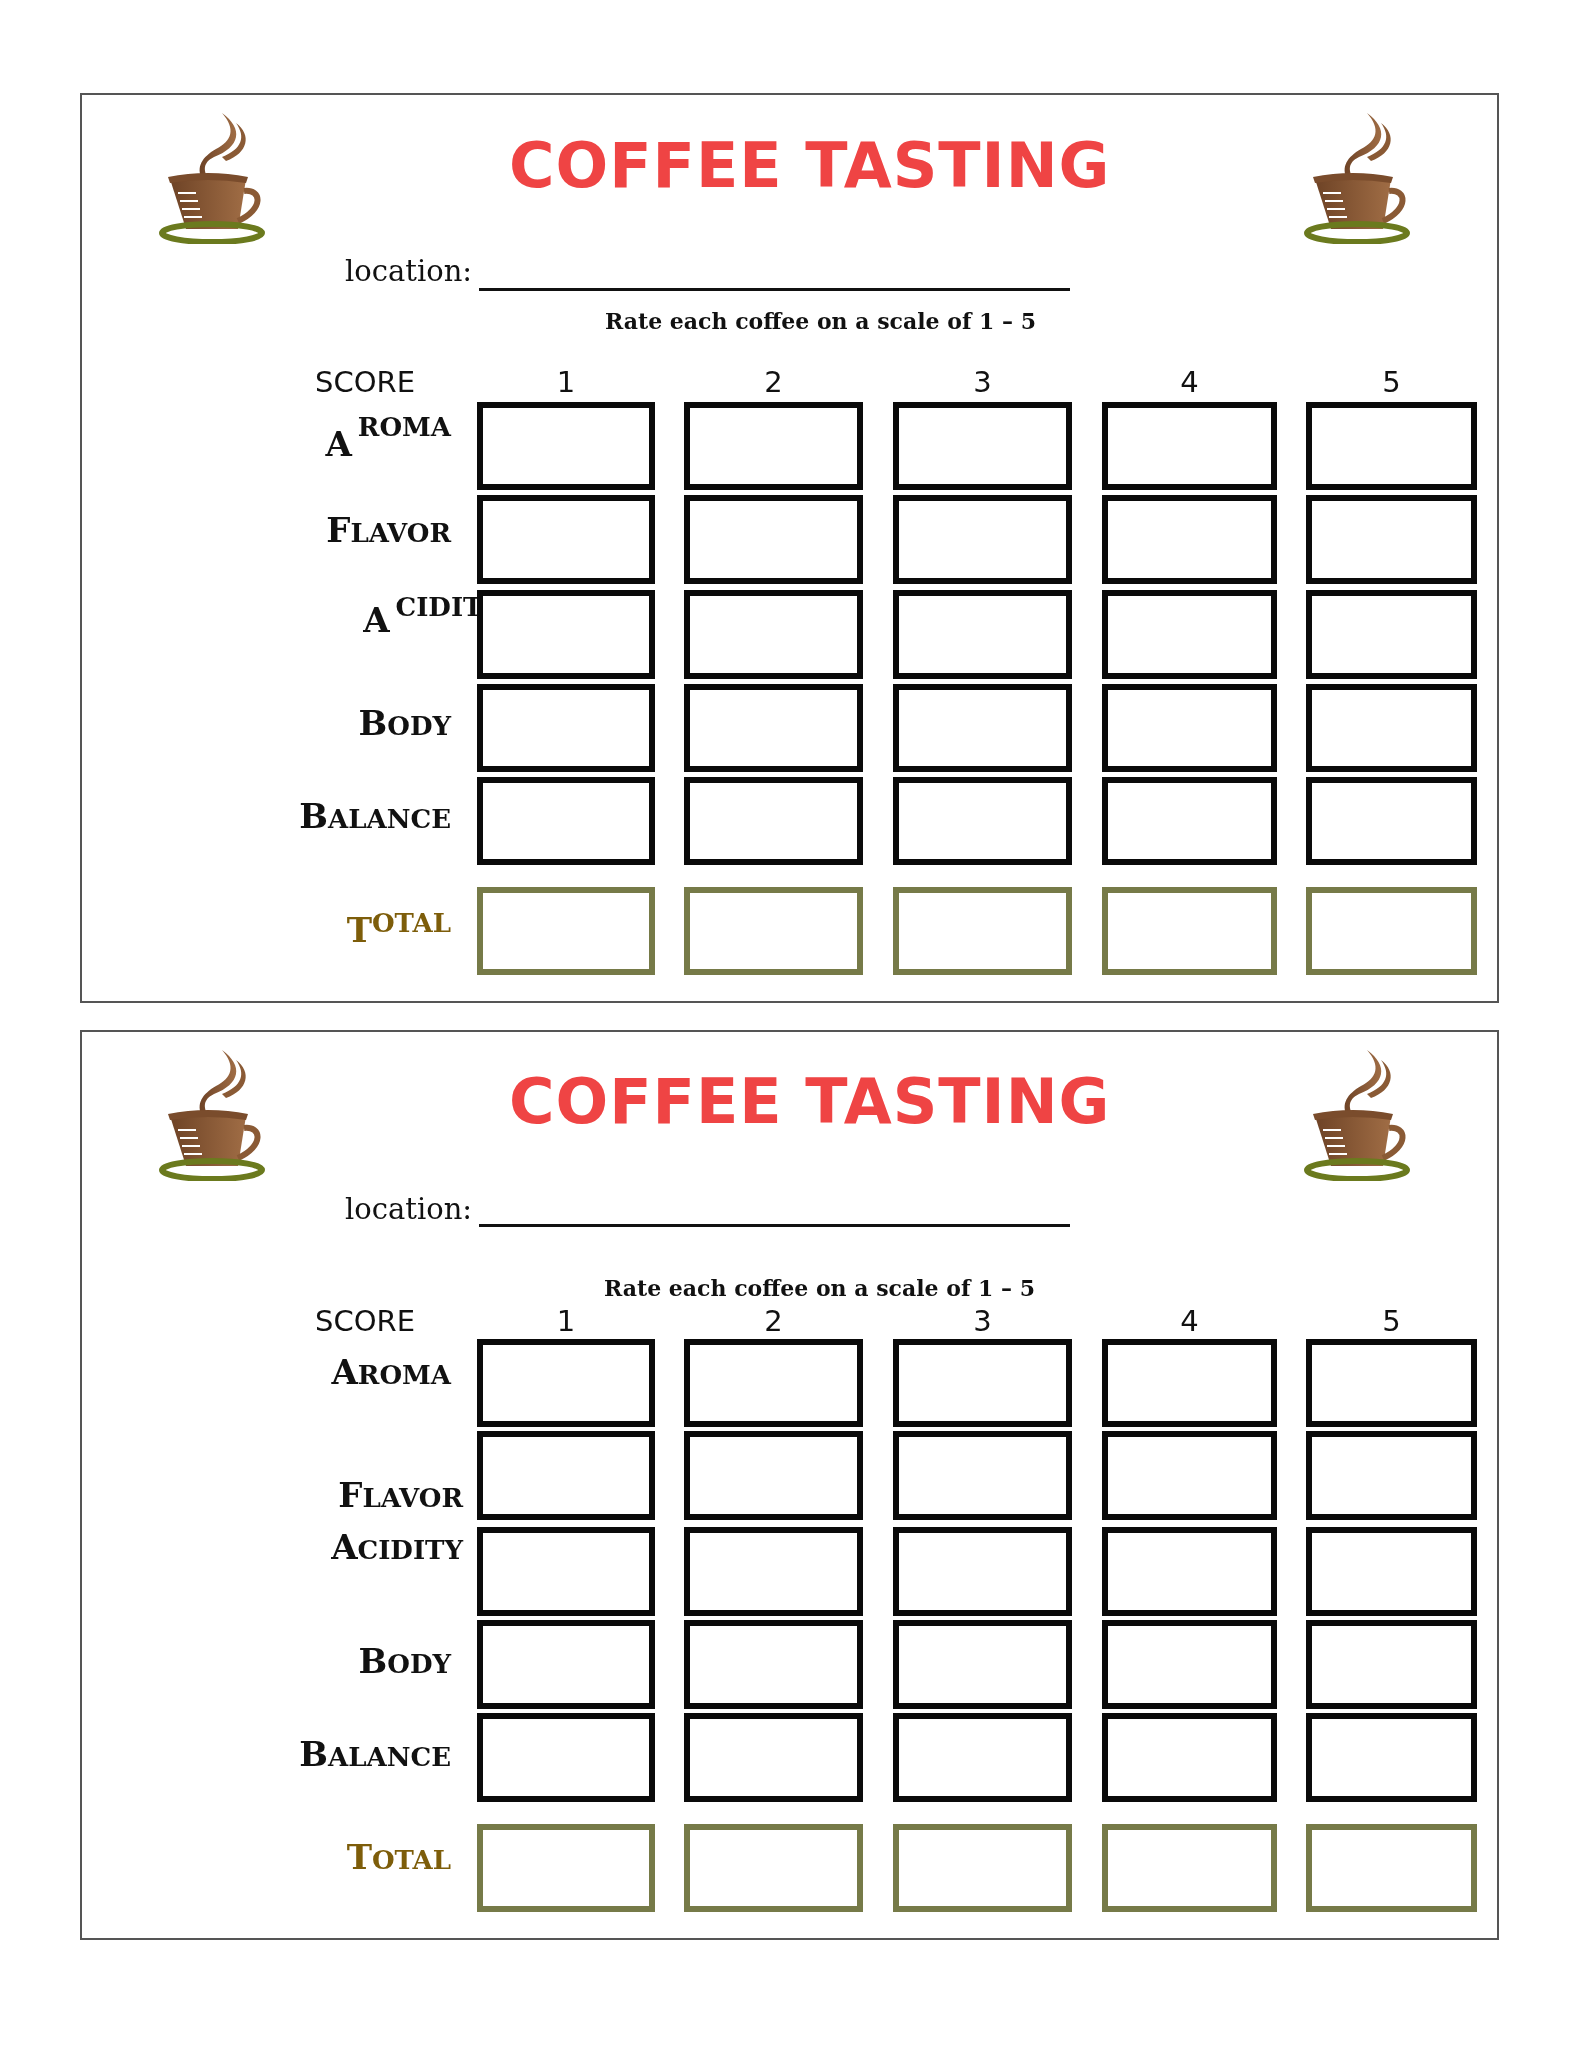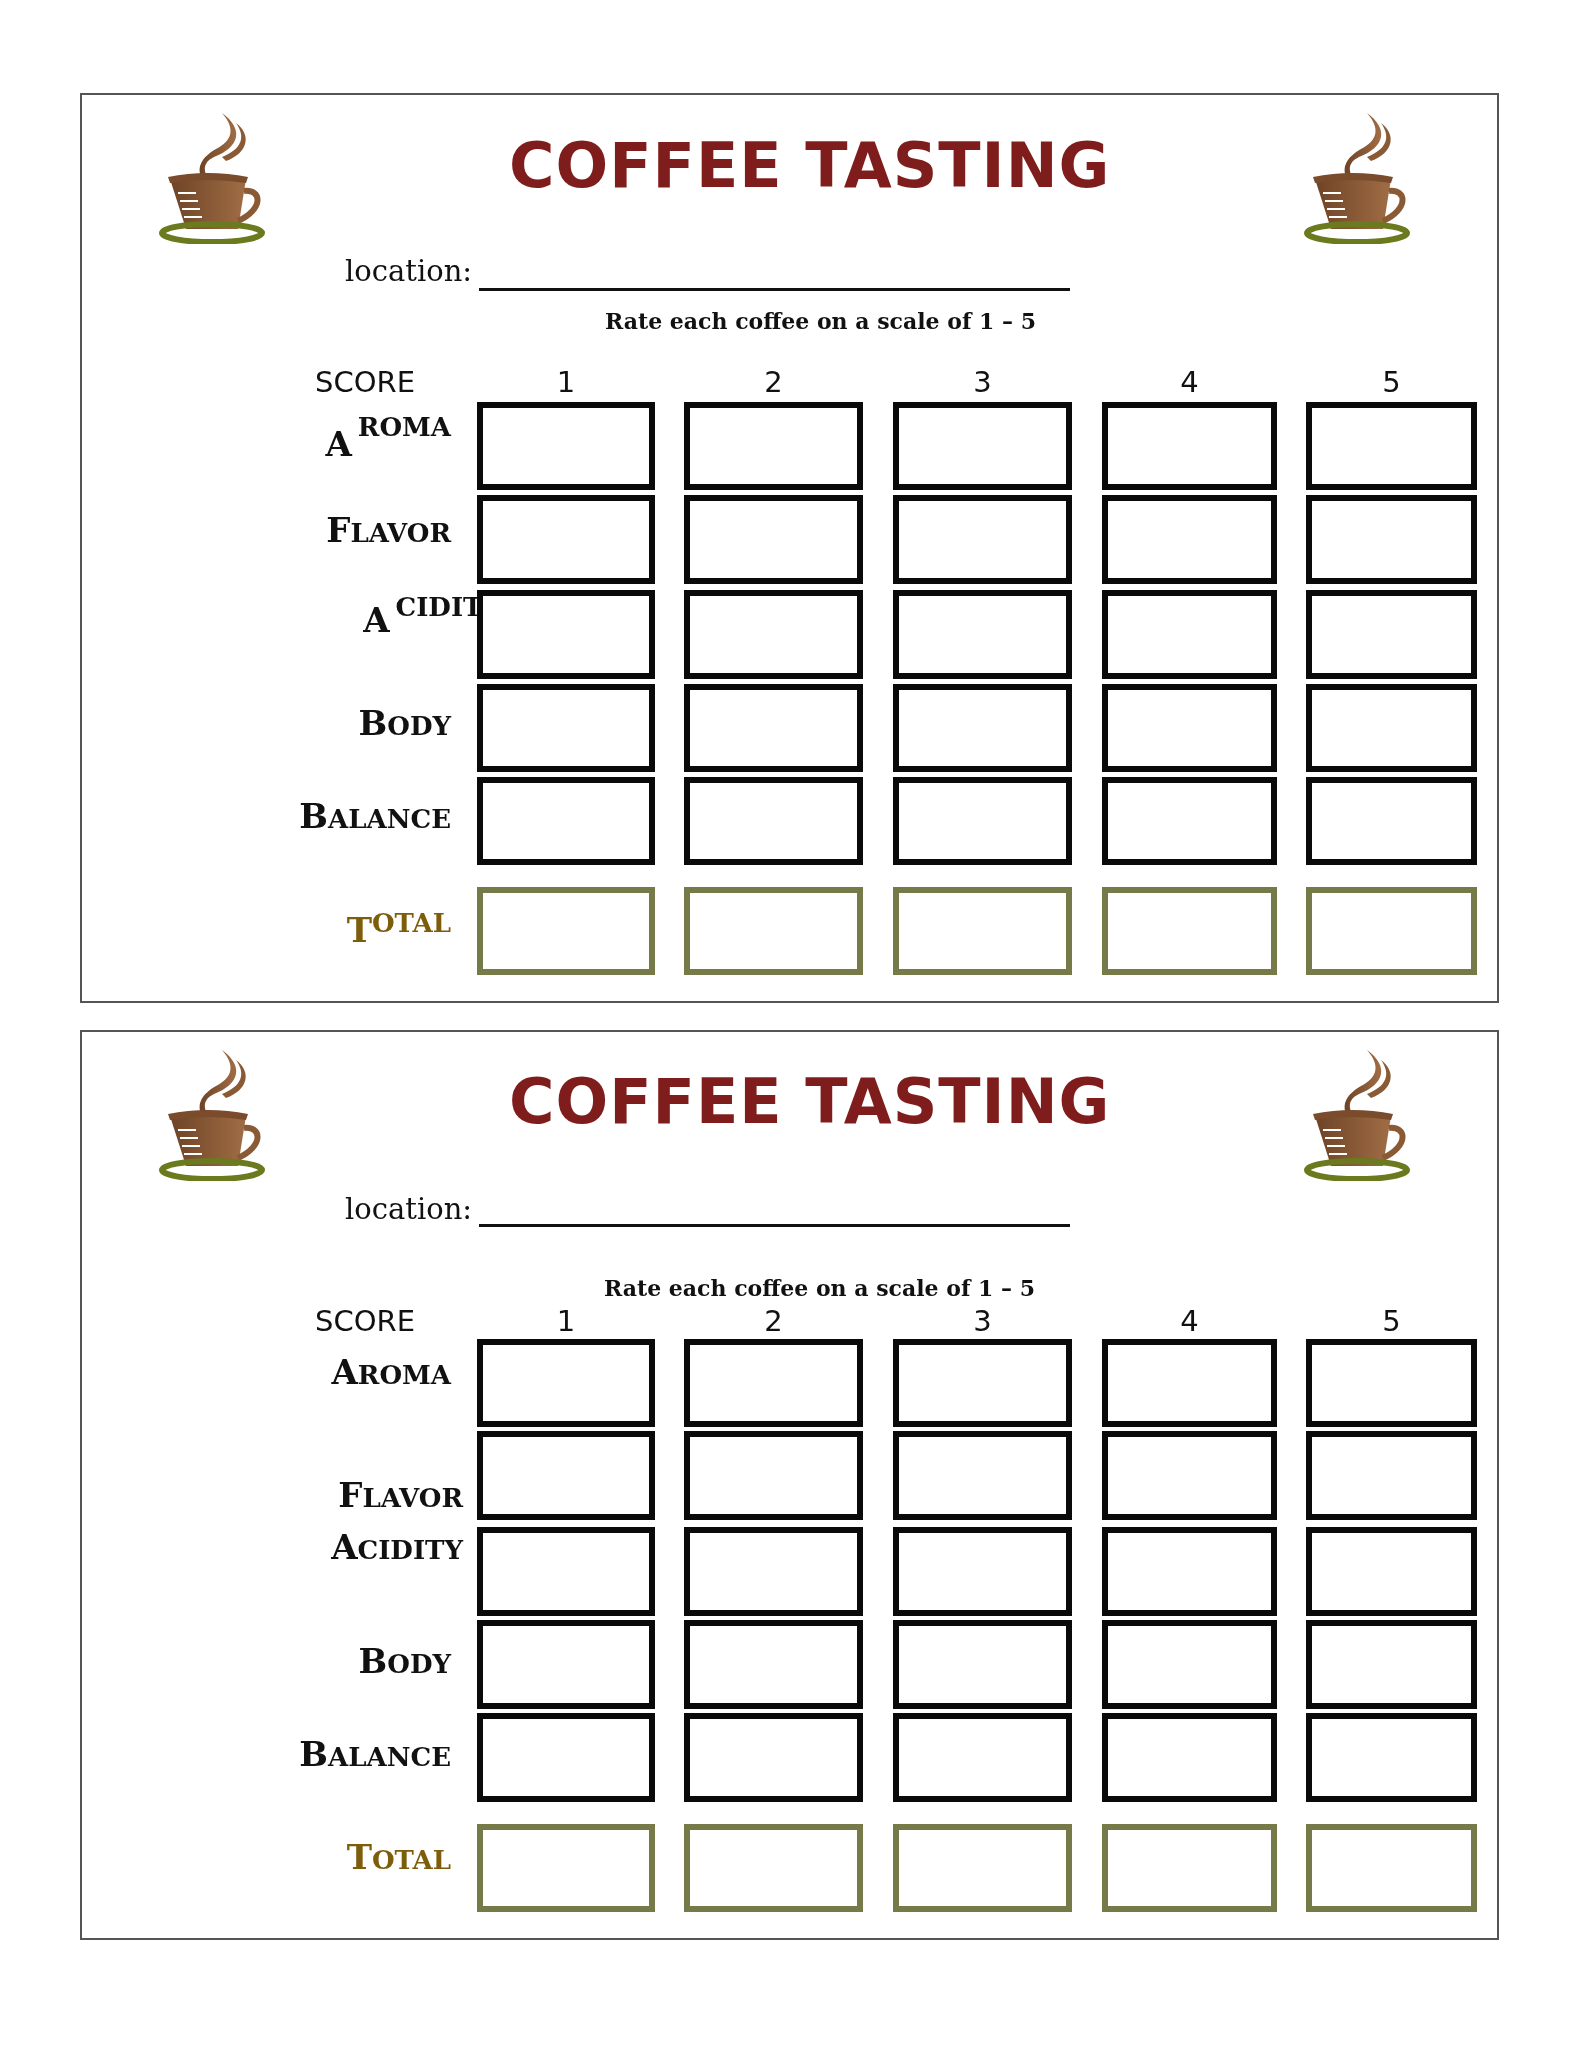--- a/index.html
+++ b/index.html
@@ -1,19 +1,19 @@
 <!DOCTYPE html>
 <html><head>
 <meta charset="utf-8">
 <style>
   html, body { margin:0; padding:0; background:#ffffff; }
   body { width:1583px; height:2048px; position:relative; overflow:hidden; }
   .card { position:absolute; left:80px; width:1419px; height:910px; border:2px solid #555; box-sizing:border-box; background:#fff; }
   .abs { position:absolute; }
-  .title { font-family:"DejaVu Sans", sans-serif; font-weight:bold; font-size:62px; color:#7f1d1d; letter-spacing:1px; white-space:nowrap; line-height:1; }
+  .title { font-family:"DejaVu Sans", sans-serif; font-weight:bold; font-size:62px; color:#ef4444; letter-spacing:1px; white-space:nowrap; line-height:1; }
   .loc-label { font-family:"DejaVu Serif", serif; font-size:29px; color:#111; line-height:1; white-space:nowrap; }
   .loc-line { height:3px; background:#111; }
   .rate { font-family:"DejaVu Serif", serif; font-weight:bold; font-size:22px; color:#111; line-height:1; white-space:nowrap; }
   .score-lbl { font-family:"DejaVu Sans", sans-serif; font-size:29px; color:#111; line-height:1; }
   .num { font-family:"DejaVu Sans", sans-serif; font-size:29px; color:#111; line-height:1; text-align:center; }
   .row-label { font-family:"DejaVu Serif", serif; font-weight:bold; color:#111; line-height:1; white-space:nowrap; text-align:right; }
   .row-label .big { font-size:34px; }
   .row-label .sm { font-size:26px; }
   .row-label .sup { font-size:26px; position:relative; top:-14px; margin-left:6px; }
   .row-label .sub-big { position:relative; top:16px; font-size:34px; }

